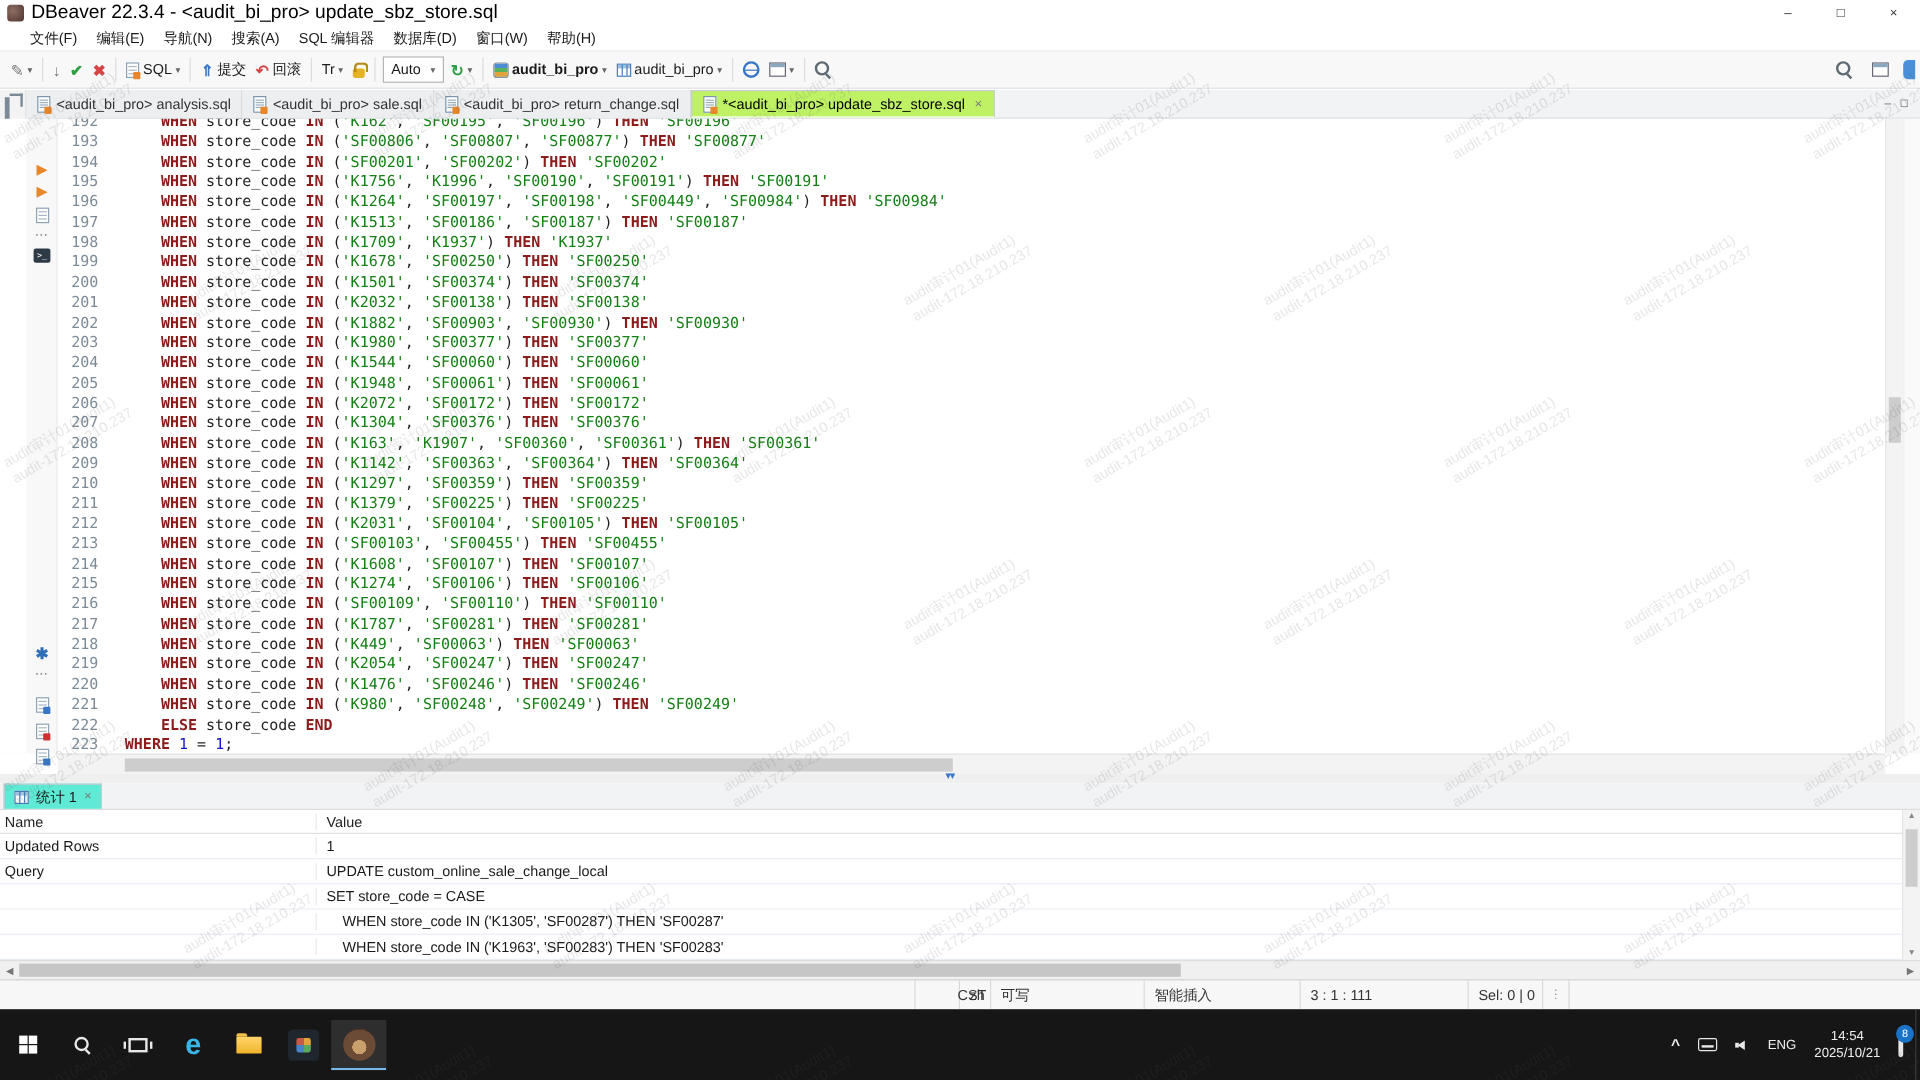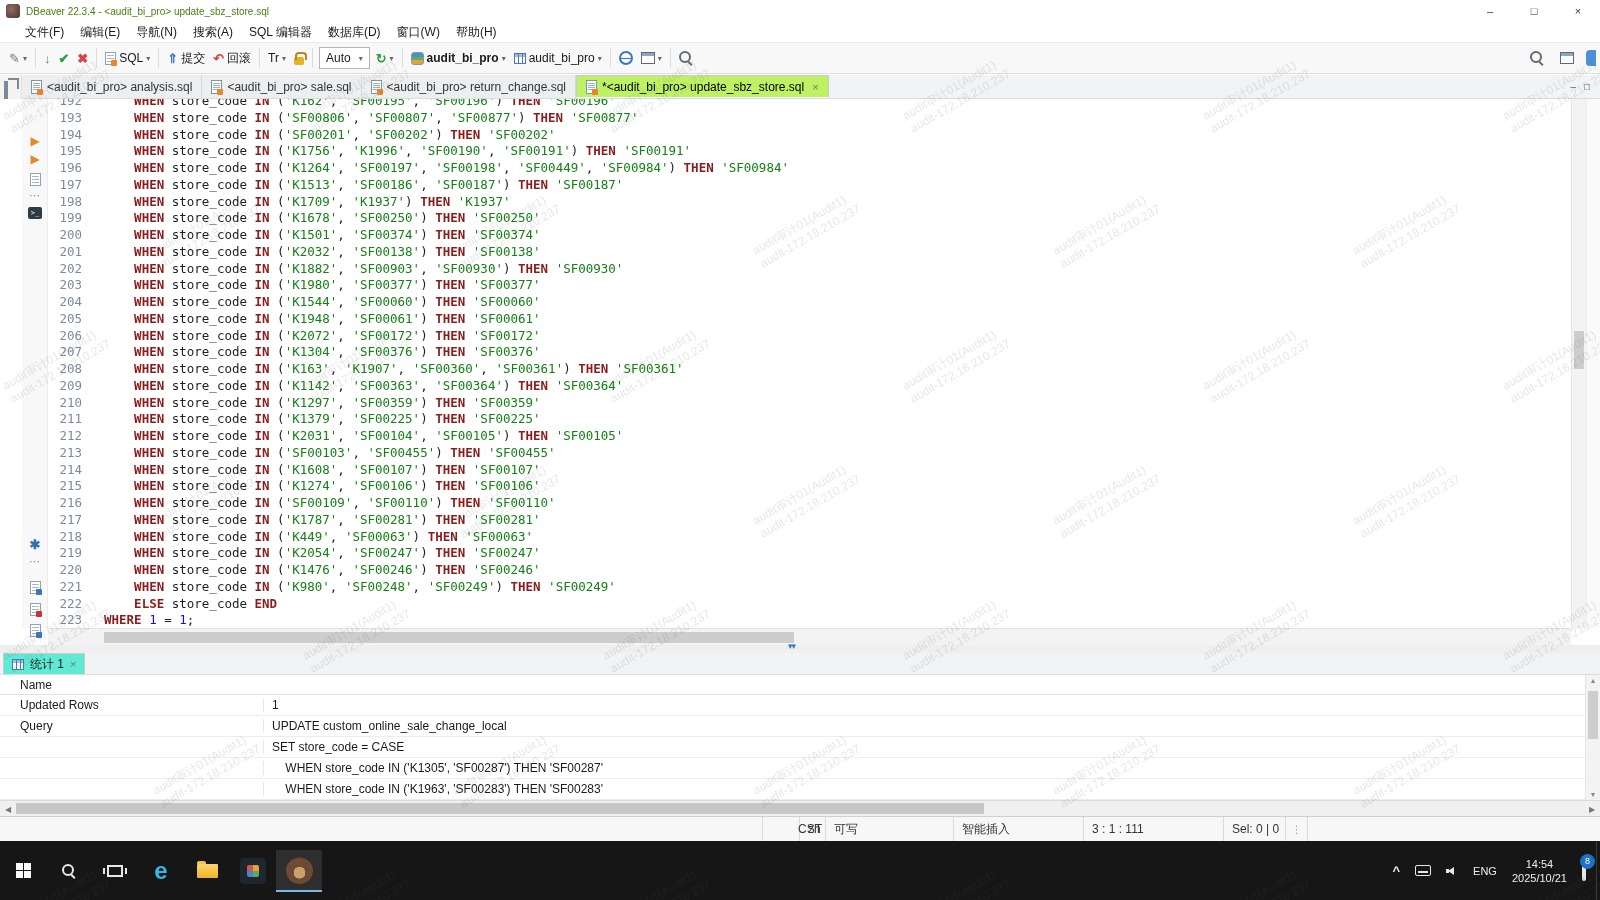--- a/index.html
+++ b/index.html
@@ -2,21 +2,21 @@
 <html><head>
 <meta charset="utf-8">
 <style>
   *{margin:0;padding:0;box-sizing:border-box;}
   html,body{width:1600px;height:900px;}
   body{position:relative;overflow:hidden;background:#fff;font-family:"Liberation Sans",sans-serif;color:#1a1a1a;}
 
   
   .titlebar{position:absolute;top:0;left:0;width:1600px;height:22px;background:#fff;display:flex;align-items:center;padding-left:6px;}
   .app-icon{width:14px;height:14px;border-radius:3px;background:radial-gradient(circle at 35% 35%,#8d6e63,#4e342e);margin-right:6px;flex:none;}
-  .title-text{font-size:10px;color:#4d7c0f;}
+  .title-text{font-size:16px;color:#000000;}
   .win-controls{position:absolute;right:0;top:0;height:22px;display:flex;}
   .wc{width:44px;height:22px;display:flex;align-items:center;justify-content:center;font-size:11px;color:#333;}
 
   
   .menubar{position:absolute;top:22px;left:13px;width:1600px;height:20px;background:#fff;display:flex;align-items:center;padding-left:4px;}
   .menu-item{font-size:12px;padding:0 8px;line-height:20px;}
 
   
   .toolbar{position:absolute;top:42px;left:0;width:1600px;height:32px;background:#f8f8f8;border-top:1px solid #ececec;border-bottom:1px solid #e0e0e0;display:flex;align-items:center;padding-left:5px;}
   .tbtn{display:inline-flex;align-items:center;height:24px;padding:0 4px;gap:3px;border-radius:3px;flex:none;}
@@ -100,21 +100,21 @@
 
   
   .results{position:absolute;top:653px;left:0;width:1600px;height:147px;background:#fff;}
   .rtabbar{height:22px;background:#f1f3f4;border-bottom:1px solid #d9dde0;display:flex;align-items:flex-end;padding-left:3px;}
   .rtab{height:21px;display:flex;align-items:center;gap:6px;background:#5eead4;border:1px solid #c6cdd2;border-bottom:none;padding:0 8px;font-size:12px;}
   .grid-icon{position:relative;width:12px;height:11px;border:1px solid #4a7ab5;background:#fff;}
   .grid-icon::before{content:"";position:absolute;left:0;top:0;right:0;height:3px;background:#9fc0e0;}
   .grid-icon::after{content:"";position:absolute;left:3px;top:0;bottom:0;width:1px;background:#4a7ab5;box-shadow:4px 0 0 #4a7ab5;}
   .rtab-close{font-size:11px;color:#777;}
   .rheader{height:20px;display:flex;align-items:center;border-bottom:1px solid #e0e0e0;font-size:12px;color:#222;}
-  .rname{width:263px;padding-left:20px;flex:none;}
+  .rname{width:263px;padding-left:4px;flex:none;}
   .rvalue{flex:1;padding-left:8px;border-left:1px solid #e9e9e9;white-space:pre;overflow:hidden;}
   .rrow{display:flex;align-items:center;height:21px;border-bottom:1px solid #e9eef5;font-size:12px;}
   .r-vscroll{position:absolute;top:675px;right:0;width:15px;height:125px;background:#f3f3f3;border-left:1px solid #e5e5e5;font-size:7px;color:#888;}
   .r-vscroll .arr{position:absolute;left:0;right:0;text-align:center;}
   .r-vscroll .vthumb{position:absolute;left:2px;right:2px;top:16px;height:48px;background:#cdcdcd;}
   .r-hscroll{position:absolute;top:800px;left:0;width:1600px;height:16px;background:#f0f0f0;border-top:1px solid #ddd;font-size:8px;color:#777;}
   .r-hscroll .arr{position:absolute;top:0;width:16px;height:16px;display:flex;align-items:center;justify-content:center;}
   .r-hscroll .hthumb{position:absolute;left:16px;width:968px;top:2px;height:11px;background:#c6c6c6;}
 
   
@@ -464,20 +464,21 @@
 <div class="results">
   <div class="rtabbar">
     <div class="rtab">
       <span class="grid-icon"></span>
       <span>统计 1</span>
       <span class="rtab-close">×</span>
     </div>
   </div>
   <div class="rheader">
     <div class="rname">Name</div>
+    <div class="rvalue">Value</div>
   </div>
   <div id="rrows">
       <div class="rrow">
         <div class="rname">Updated Rows</div>
         <div class="rvalue">1</div>
       </div>
       <div class="rrow">
         <div class="rname">Query</div>
         <div class="rvalue">UPDATE custom_online_sale_change_local</div>
       </div>

